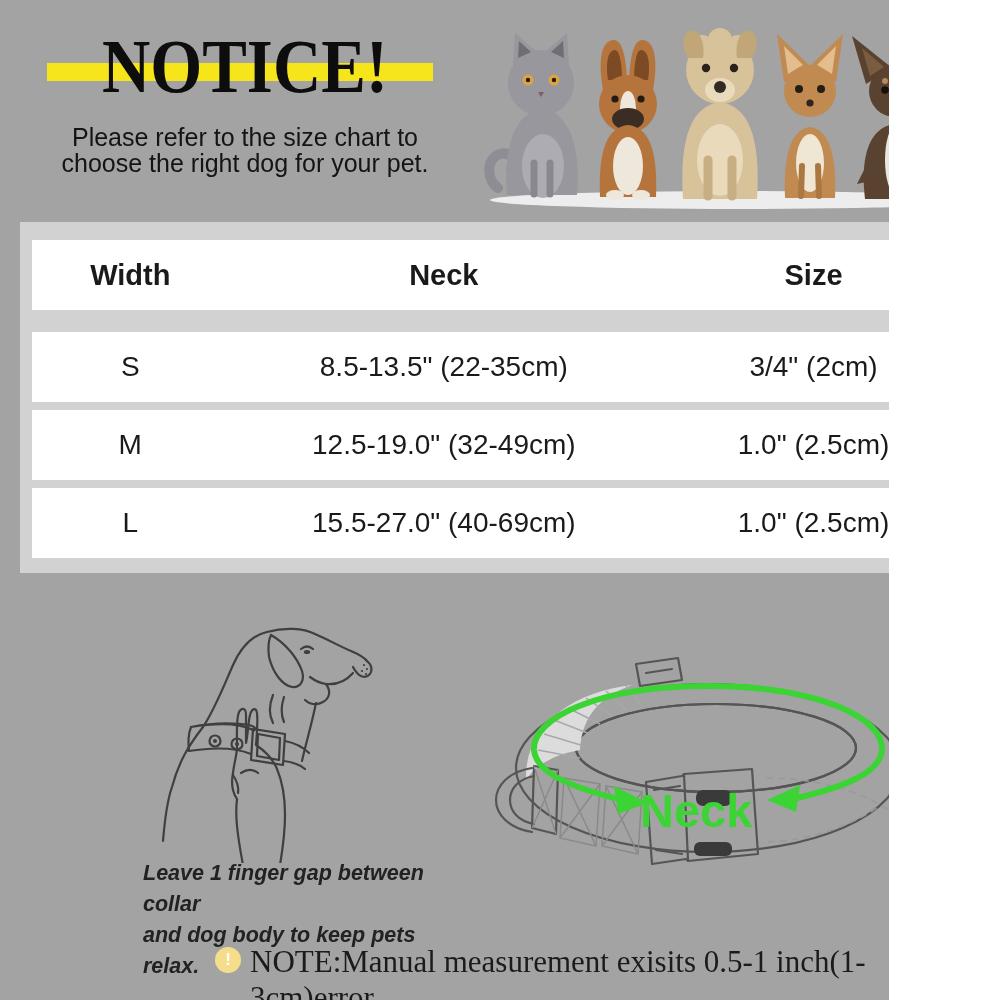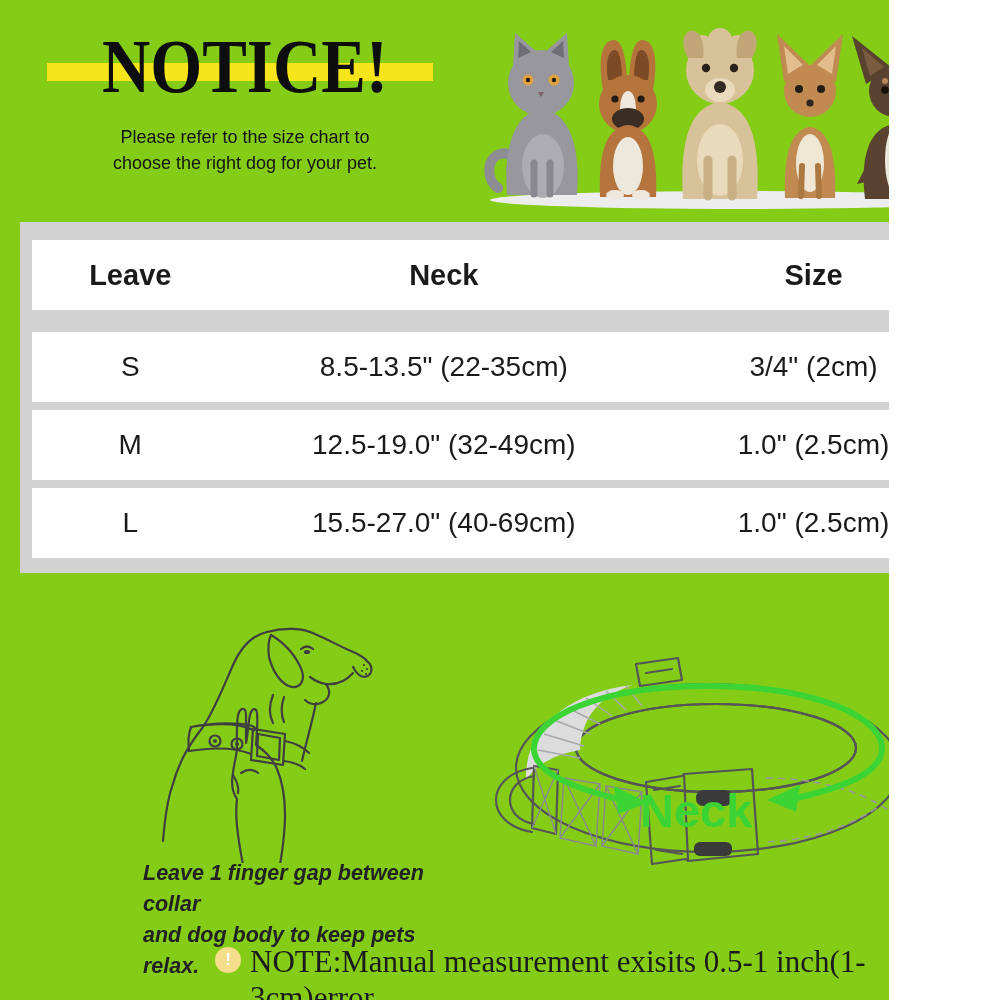--- a/index.html
+++ b/index.html
@@ -1,27 +1,27 @@
 <!DOCTYPE html>
 <html><head>
 <meta charset="utf-8">
 <style>
   html,body{margin:0;padding:0;background:#ffffff;}
-  .canvas{position:relative;width:889px;height:1000px;background:#84cc16;overflow:hidden;
+  .canvas{position:relative;width:889px;height:1000px;background:#a3a3a3;overflow:hidden;
           font-family:"Liberation Sans",sans-serif;color:#1a1a1a;}
   .abs{position:absolute;}
 
   
   .notice{left:25px;top:28px;width:440px;height:180px;}
   .notice-band{position:absolute;left:22px;top:35px;width:386px;height:18px;background:#F5E51A;}
   .notice-title{position:absolute;left:0;top:0;width:100%;text-align:center;
     font-family:"Liberation Serif",serif;font-weight:bold;font-size:76px;line-height:1;
     color:#0d0d0d;transform:scaleX(.88);transform-origin:center;}
   .notice-sub{position:absolute;left:0;top:96px;width:100%;text-align:center;
-    font-size:18px;line-height:26px;color:#141414;}
+    font-size:25px;line-height:26px;color:#141414;}
 
   
   .chart{left:20px;top:222px;width:962px;height:351px;background:#D2D2D2;}
   .chart .row{position:absolute;left:12px;width:936px;height:70px;background:#ffffff;
     display:flex;align-items:center;font-size:28px;}
   .chart .row .c1{width:21%;text-align:center;}
   .chart .row .c2{width:46%;text-align:center;}
   .chart .row .c3{width:33%;text-align:center;}
   .chart .hdr{font-weight:bold;font-size:29px;}
   .r0{top:18px;} .r1{top:110px;} .r2{top:188px;} .r3{top:266px;}
@@ -146,21 +146,21 @@
       <circle cx="471" cy="110" r="3.4" fill="#c9c87b"></circle>
         <circle cx="489" cy="110" r="3.4" fill="#c9c87b"></circle>
       <circle cx="471" cy="110" r="1.4" fill="#111"></circle>
         <circle cx="489" cy="110" r="1.4" fill="#111"></circle>
       <path d="M477 120 L483 120 L480 124 Z" fill="#6b564a"></path>
     </g>
   </svg>
 
   <div class="abs chart">
     <div class="row hdr r0">
-      <div class="c1">Leave</div>
+      <div class="c1">Width</div>
       <div class="c2">Neck</div>
       <div class="c3">Size</div>
     </div>
     <div class="row r1">
       <div class="c1">S</div>
       <div class="c2">8.5-13.5" (22-35cm)</div>
       <div class="c3">3/4" (2cm)</div>
     </div>
     <div class="row r2">
       <div class="c1">M</div>

